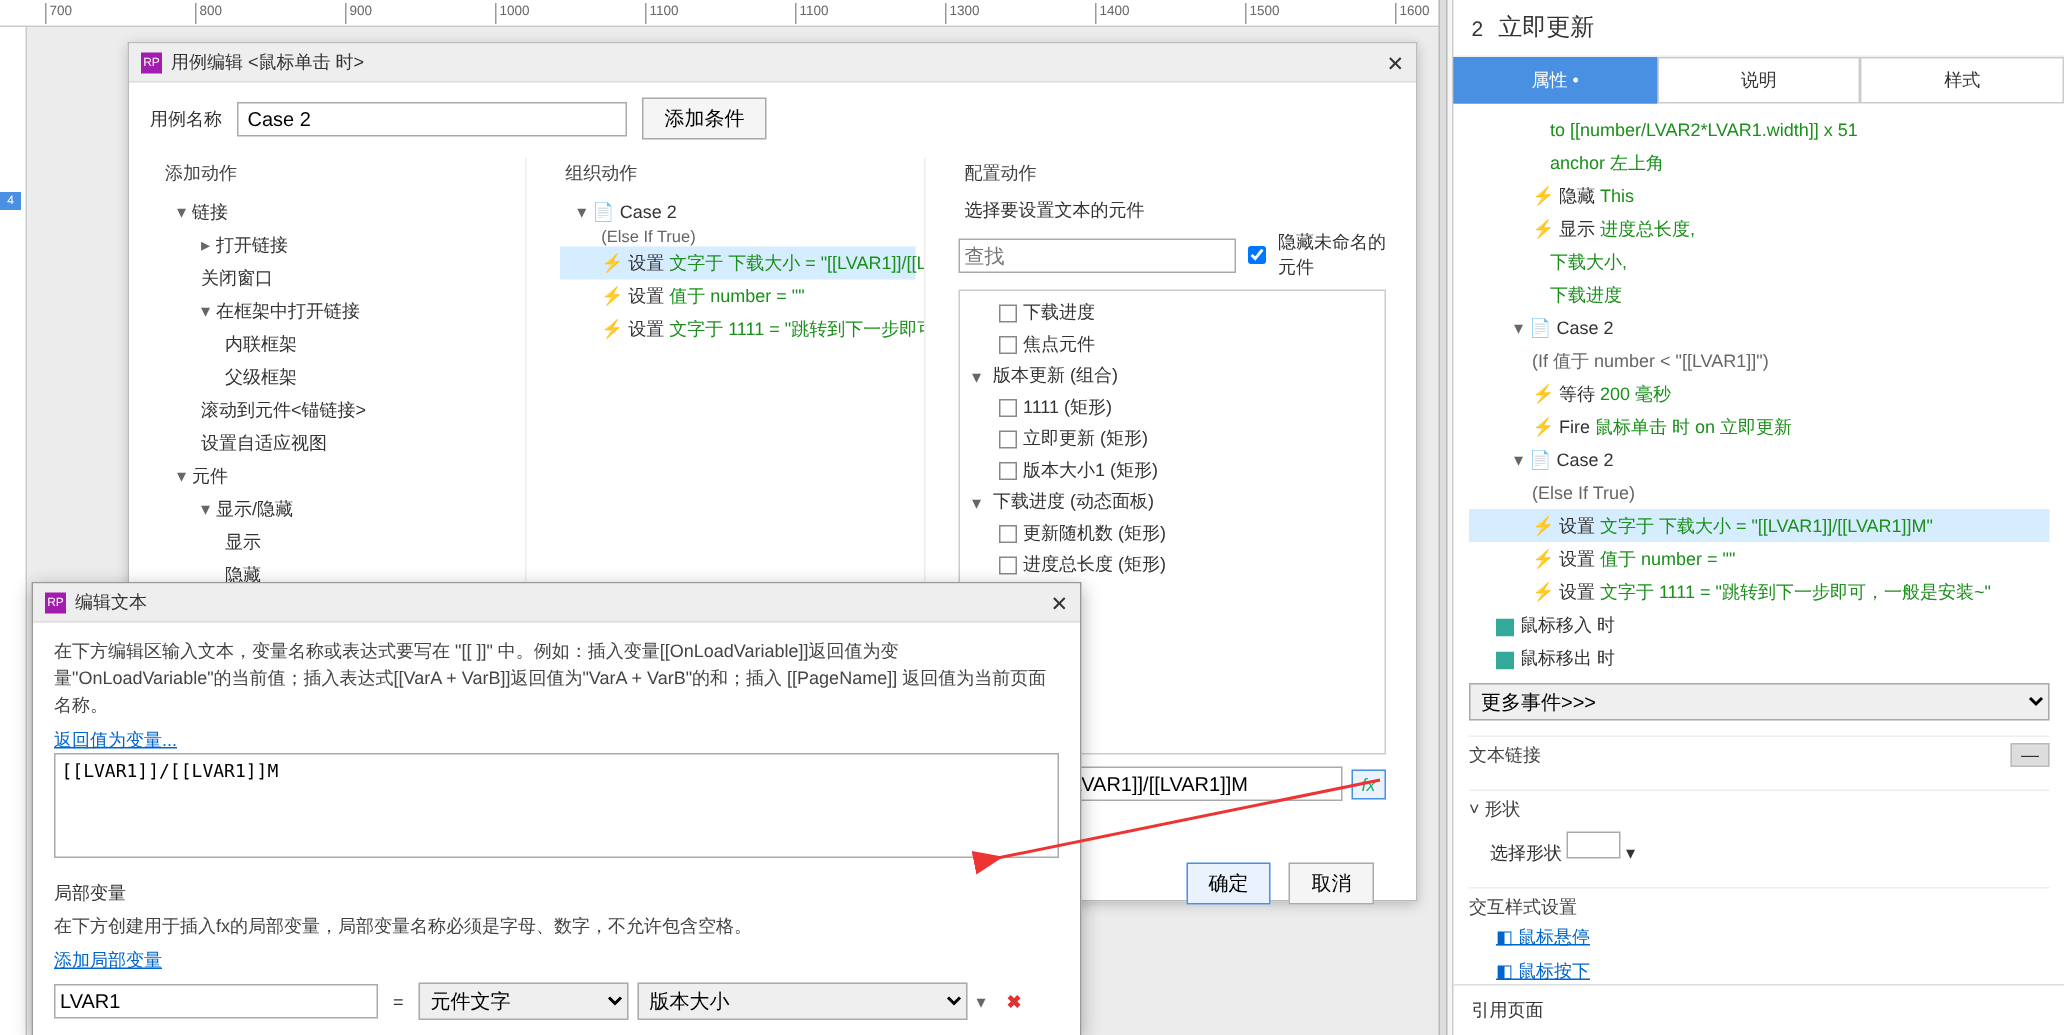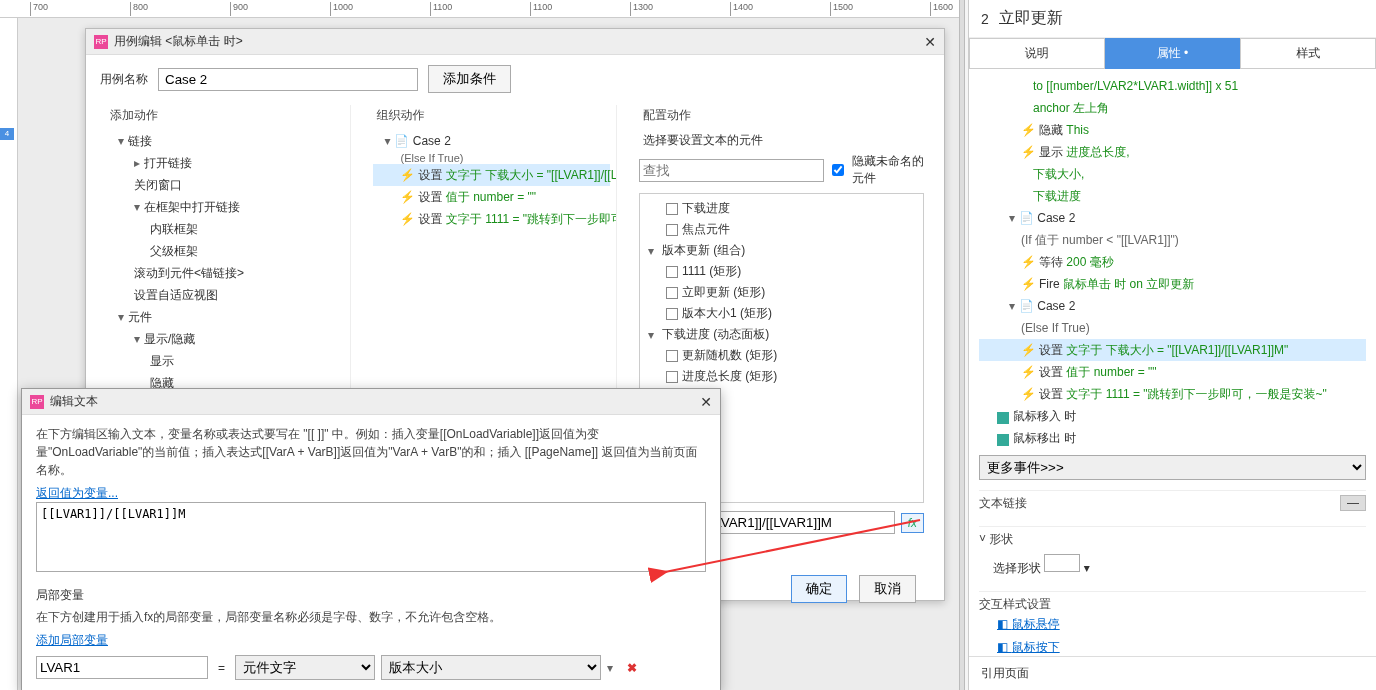--- a/index.html
+++ b/index.html
@@ -10,21 +10,21 @@
 .ruler-h span { position: absolute; top: 2px; border-left: 1px solid #999; padding-left: 2px; height: 14px; }
 .ruler-v { position: absolute; top: 18px; left: 0; width: 18px; height: 672px; background: #fff; border-right: 1px solid #ccc; }
 .ruler-marker { position: absolute; top: 110px; left: 0; width: 14px; height: 12px; background: #4a90e2; color: #fff; font-size: 8px; text-align: center; line-height: 12px; }
 
 
 .canvas { position: absolute; top: 18px; left: 18px; width: 942px; height: 672px; background: #ececec; }
 
 
 .dialog-main { position: absolute; top: 28px; left: 85px; width: 860px; height: 573px; background: #fff; border: 1px solid #bbb; box-shadow: 0 2px 8px rgba(0,0,0,0.2); }
 .dlg-title { background: #eee; padding: 4px 8px; display: flex; align-items: center; border-bottom: 1px solid #ddd; }
-.dlg-title .rp-icon { width: 14px; height: 14px; background: #ec4899; color: #fff; font-size: 8px; text-align: center; line-height: 14px; margin-right: 6px; }
+.dlg-title .rp-icon { width: 14px; height: 14px; background: #a21caf; color: #fff; font-size: 8px; text-align: center; line-height: 14px; margin-right: 6px; }
 .dlg-title .close { margin-left: auto; font-size: 14px; cursor: pointer; }
 .dlg-body { padding: 10px 14px; }
 .row-name { display: flex; align-items: center; gap: 10px; margin-bottom: 12px; }
 .row-name input { border: 1px solid #aaa; padding: 3px 6px; width: 260px; }
 .btn { border: 1px solid #aaa; background: #f5f5f5; padding: 4px 14px; cursor: pointer; }
 .btn-primary { border: 1px solid #4a90e2; background: #eaf3fd; }
 
 .three-col { display: flex; gap: 16px; height: 460px; }
 .col { flex: 1; border-right: 1px solid #eee; padding: 0 6px; overflow-y: auto; }
 .col:last-child { border-right: none; flex: 1.2; }
@@ -225,21 +225,21 @@
     <span class="close">✕</span>
   </div>
   <div class="dlg-edit-body">
     <div class="help-text">在下方编辑区输入文本，变量名称或表达式要写在 "[[ ]]" 中。例如：插入变量[[OnLoadVariable]]返回值为变量"OnLoadVariable"的当前值；插入表达式[[VarA + VarB]]返回值为"VarA + VarB"的和；插入 [[PageName]] 返回值为当前页面名称。</div>
     <a class="link">返回值为变量...</a>
     <textarea class="textarea" style="">[[LVAR1]]/[[LVAR1]]M</textarea>
     <div class="section-head">局部变量</div>
     <div class="help-text">在下方创建用于插入fx的局部变量，局部变量名称必须是字母、数字，不允许包含空格。</div>
     <a class="link">添加局部变量</a>
     <div class="var-row">
-      <input style="width: 172px;" value="LVAR1">
+      <input style="width: 216px;" value="LVAR1">
       <span class="eq">=</span>
       <select style="width:140px"><option>元件文字</option></select>
       <select style="width:220px"><option>版本大小</option></select>
       <span class="tree-arrow">▾</span>
       <span class="del-x">✖</span>
     </div>
   </div>
 </div>
 
 <svg class="arrow-svg">
@@ -252,22 +252,22 @@
 </svg>
 
 <div class="splitter-v"></div>
 
 <div class="right-panel">
   <div class="rp-head">
     <span>2</span>
     <span style="font-size:16px">立即更新</span>
   </div>
   <div class="rp-tabs">
+    <div class="rp-tab active"><span>属性</span> <span class="dot">•</span></div>
     <div class="rp-tab">说明</div>
-    <div class="rp-tab active"><span>属性</span> <span class="dot">•</span></div>
     <div class="rp-tab">样式</div>
   </div>
   <div class="rp-content">
     <div class="rp-item i3 green-text">to [[number/LVAR2*LVAR1.width]] x 51</div>
     <div class="rp-item i3 green-text">anchor 左上角</div>
     <div class="rp-item i2"><span class="bolt">⚡</span><span>隐藏 </span><span class="green-text">This</span></div>
     <div class="rp-item i2"><span class="bolt">⚡</span><span>显示 </span><span class="green-text">进度总长度,</span></div>
     <div class="rp-item i3 green-text">下载大小,</div>
     <div class="rp-item i3 green-text">下载进度</div>
     <div class="rp-item i1"><span class="tree-arrow">▾</span>📄 <span>Case 2</span></div>

